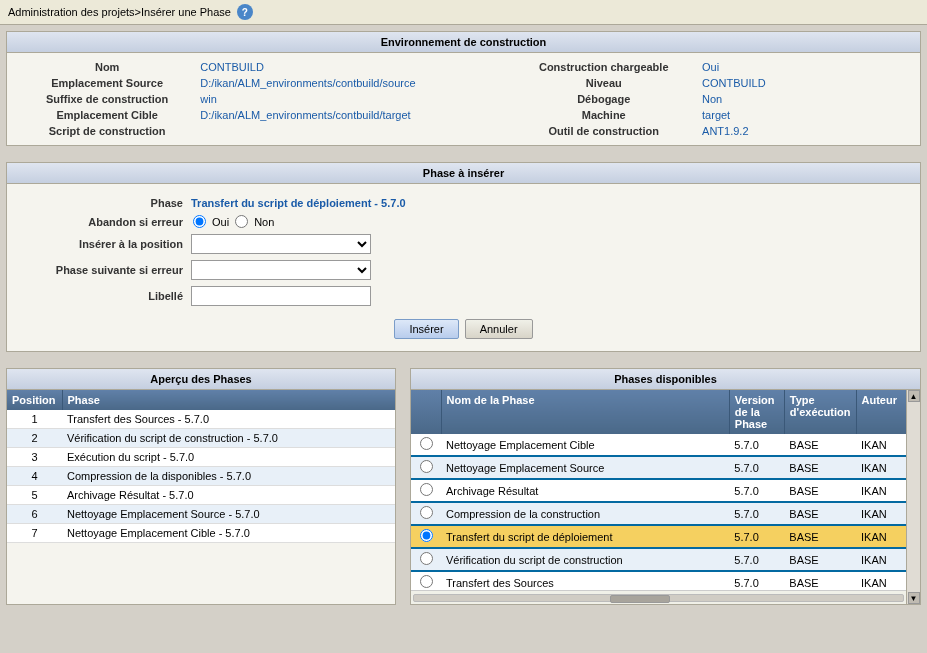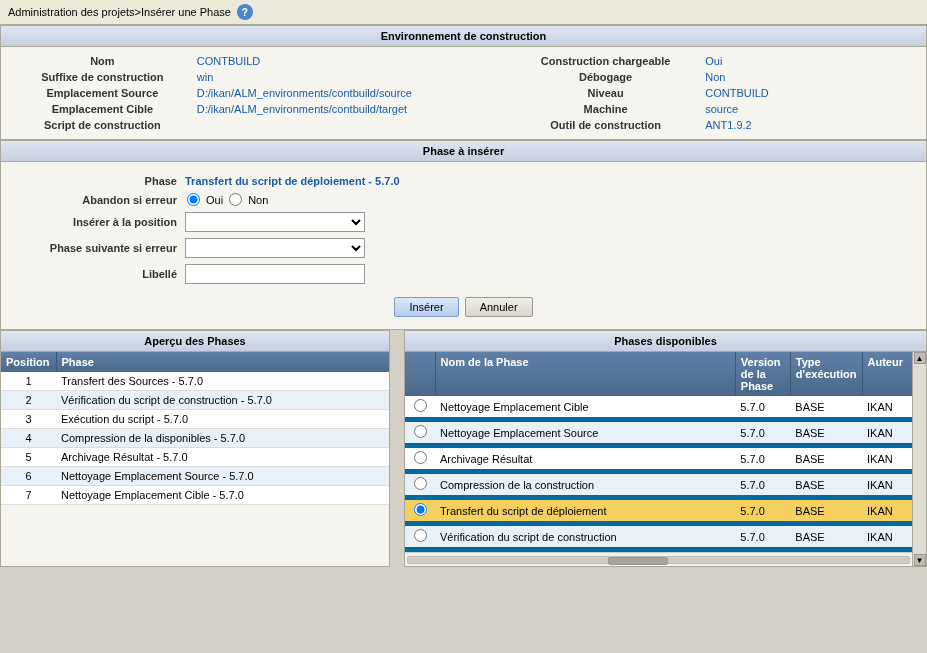--- a/index.html
+++ b/index.html
@@ -31,23 +31,24 @@
       background: #4a86c8;
       color: white;
       border-radius: 50%;
       font-size: 10px;
       font-weight: bold;
       cursor: pointer;
     }
 
     
     .main-content {
+      padding: 6px;
       display: flex;
       flex-direction: column;
-      gap: 0;
+      gap: 16px;
     }
 
     
     .panel {
       border: 1px solid #aca899;
       background: #f5f4ee;
     }
     .panel-body {
       padding: 6px 10px;
     }
@@ -194,21 +195,21 @@
       text-align: left;
       font-weight: bold;
       border-right: 1px solid #3a5878;
       vertical-align: top;
     }
     .avail-table th:last-child {
       border-right: none;
     }
     .avail-table td {
       padding: 3px 5px;
-      border-bottom: 5px solid #0369a1;
+      border-bottom: 2px solid #0369a1;
       vertical-align: middle;
     }
     .avail-table tr:nth-child(even) td {
       background: #e8f0f8;
     }
     .avail-table tr:nth-child(odd) td {
       background: #ffffff;
     }
     .avail-table tr.selected td {
       background: #f5d060 !important;
@@ -279,36 +280,36 @@
     <div class="panel-body">
       <table class="env-table">
         <tbody>
             <tr>
           <td class="env-label">Nom</td>
           <td class="env-value">CONTBUILD</td>
           <td class="env-label">Construction chargeable</td>
           <td class="env-value">Oui</td>
         </tr>
         <tr>
+          <td class="env-label">Emplacement Source</td>
+          <td class="env-value">D:/ikan/ALM_environments/contbuild/source</td>
+          <td class="env-label">Niveau</td>
+          <td class="env-value">CONTBUILD</td>
+        </tr>
+        <tr>
           <td class="env-label">Suffixe de construction</td>
           <td class="env-value">win</td>
           <td class="env-label">Débogage</td>
           <td class="env-value">Non</td>
         </tr>
         <tr>
-          <td class="env-label">Emplacement Source</td>
-          <td class="env-value">D:/ikan/ALM_environments/contbuild/source</td>
-          <td class="env-label">Niveau</td>
-          <td class="env-value">CONTBUILD</td>
-        </tr>
-        <tr>
           <td class="env-label">Emplacement Cible</td>
           <td class="env-value">D:/ikan/ALM_environments/contbuild/target</td>
           <td class="env-label">Machine</td>
-          <td class="env-value">source</td>
+          <td class="env-value">target</td>
         </tr>
         <tr>
           <td class="env-label">Script de construction</td>
           <td class="env-value"></td>
           <td class="env-label">Outil de construction</td>
           <td class="env-value">ANT1.9.2</td>
         </tr>
       </tbody>
         </table>
     </div>

